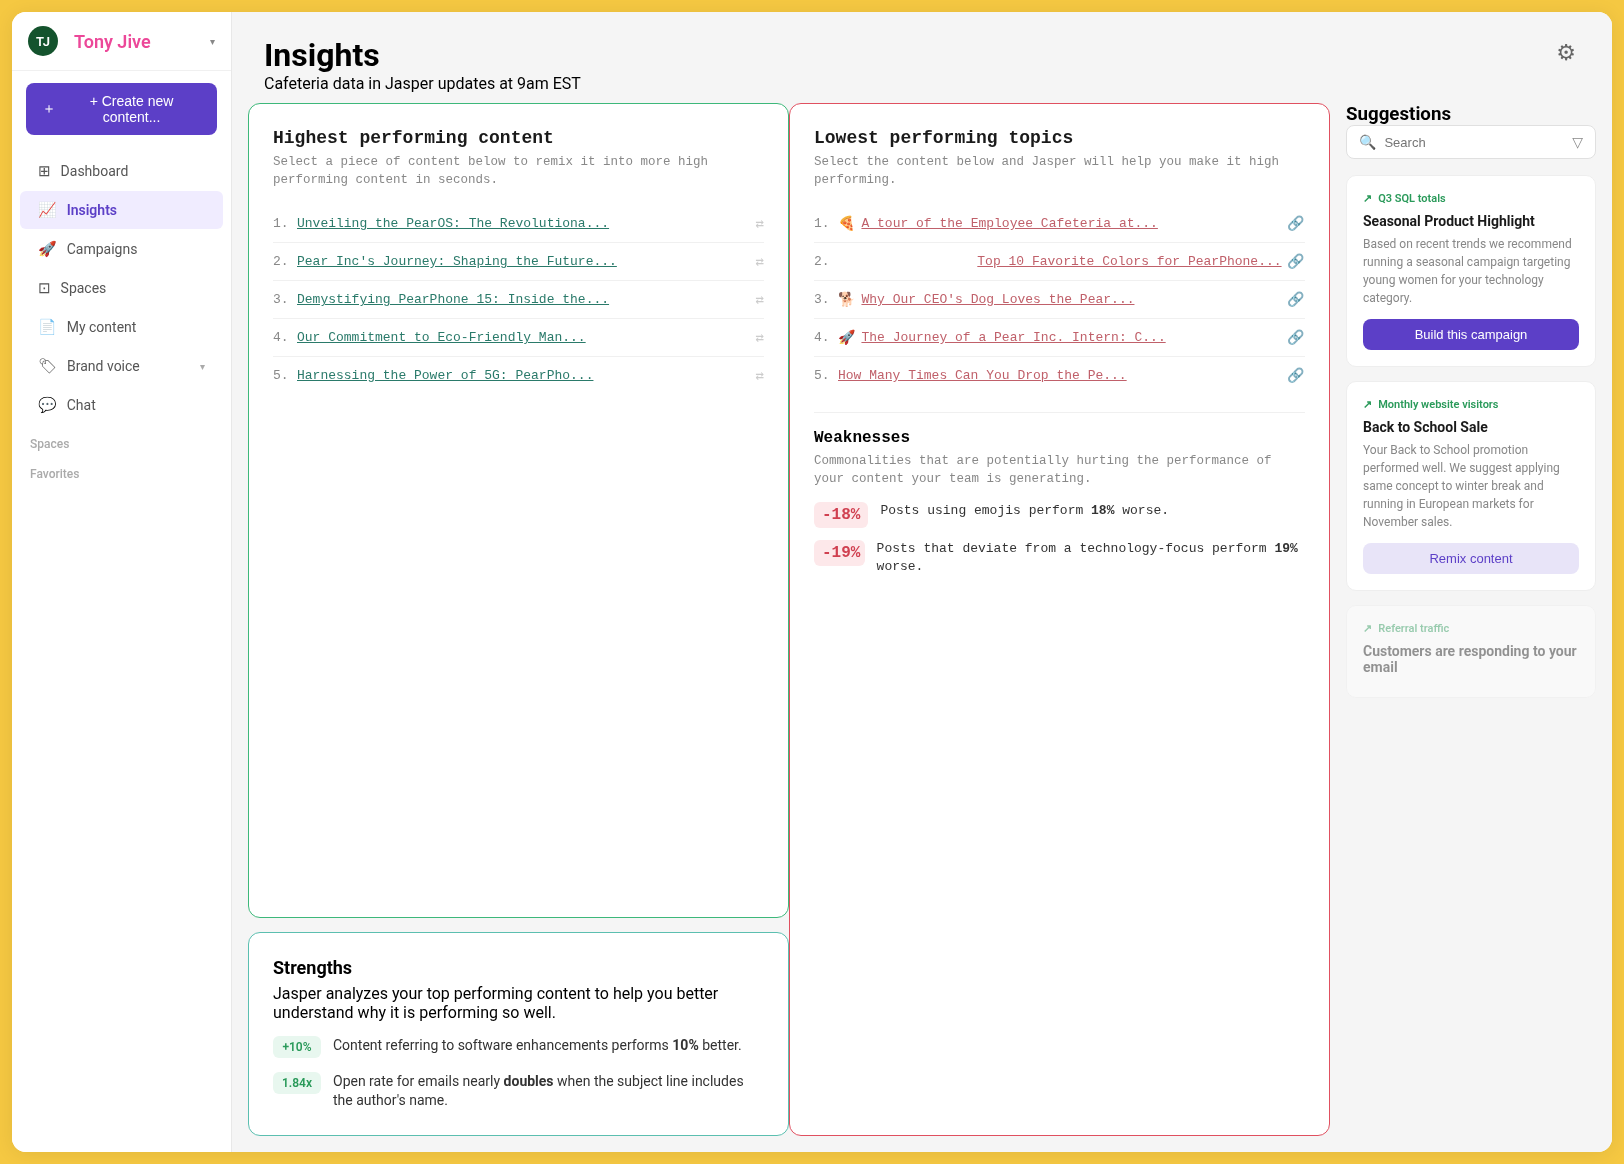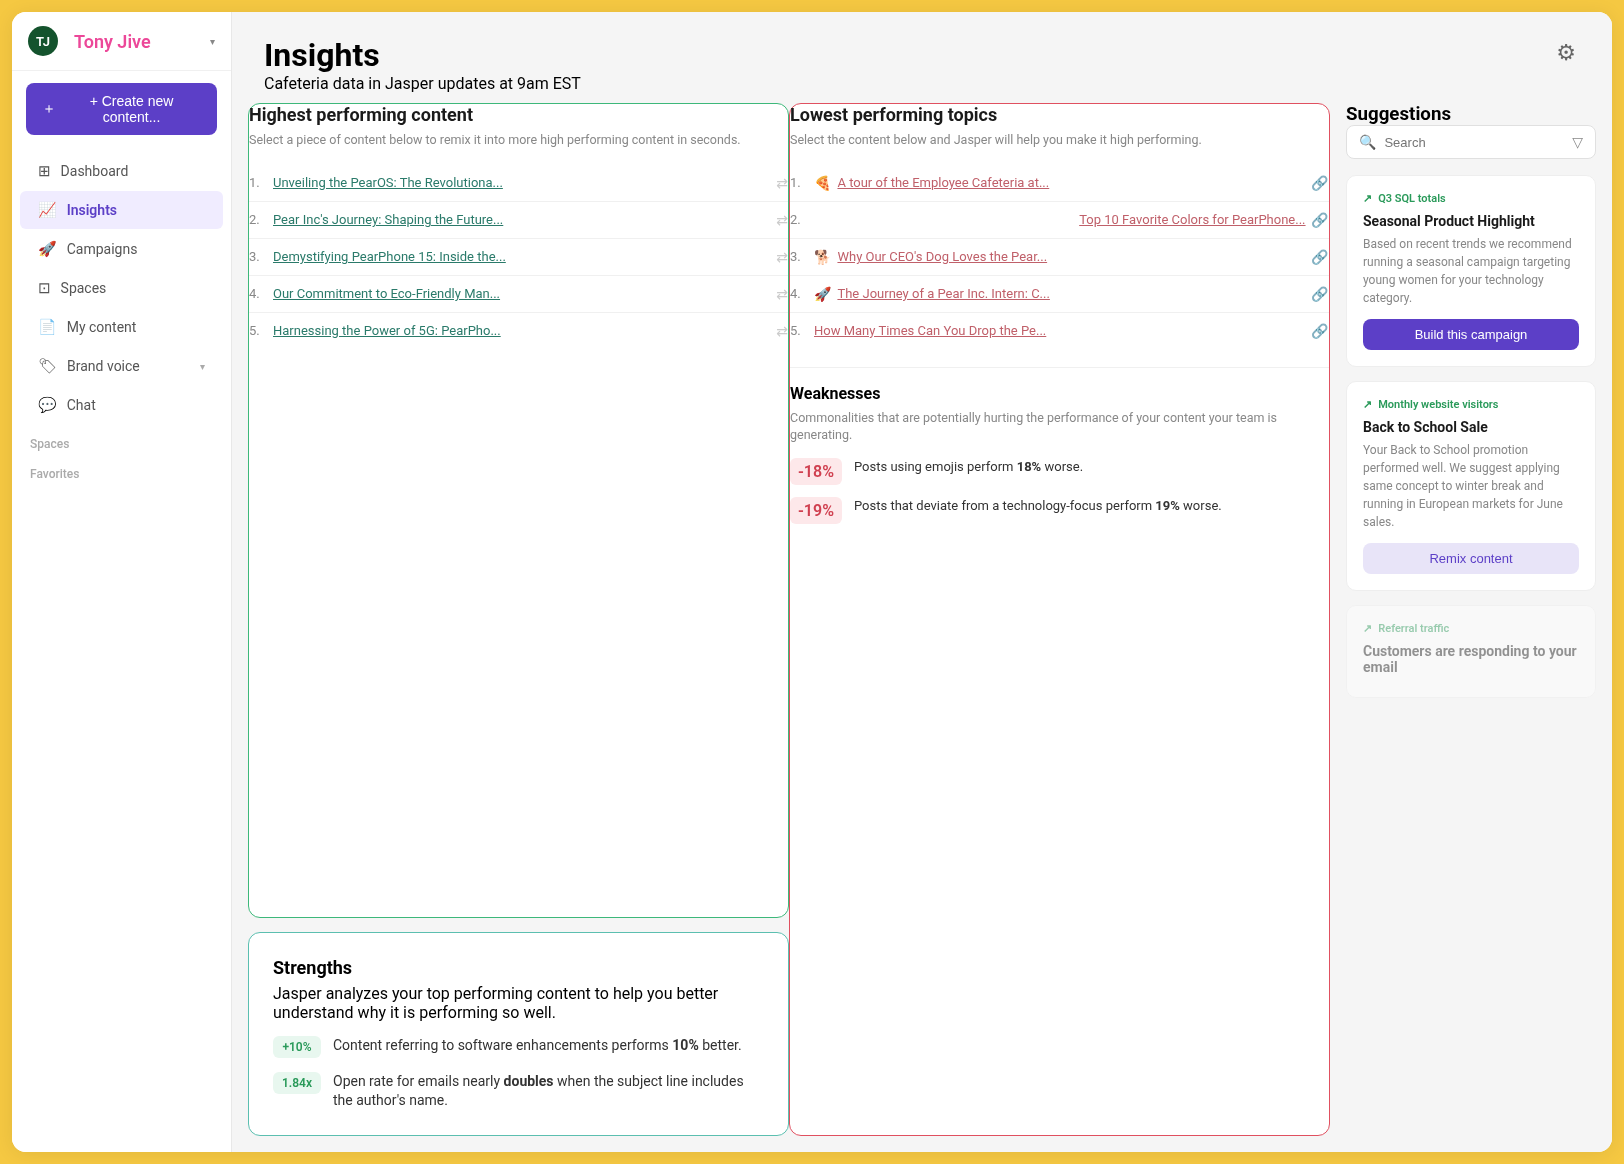--- a/index.html
+++ b/index.html
@@ -89,21 +89,23 @@
     .nav-item .nav-icon { font-size: 15px; }
     .nav-label-section {
       padding: 12px 18px 4px;
       font-size: 12px;
       color: #aaa;
       font-weight: 500;
     }
     .card {
       background: #fff;
       border-radius: 12px;
-      flex: 1;
+      padding: 24px;
+      flex: 1;
+      font-family: Liberation Mono, monospace;
     }
     .card.green-border { border: 1.5px solid #3db87a; }
     .card.red-border { border: 1.5px solid #e05060; }
     .card h2 {
       font-size: 18px;
       font-weight: 700;
       color: #1a1a1a;
       margin-bottom: 6px;
     }
     .card p.card-desc {
@@ -541,21 +543,21 @@
           <p>Based on recent trends we recommend running a seasonal campaign targeting young women for your technology category.</p>
           <button class="suggestion-btn">Build this campaign</button>
         </div>
 
         <div class="suggestion-card">
           <div class="suggestion-tag">
             <span>↗</span>
             <span>Monthly website visitors</span>
           </div>
           <h4>Back to School Sale</h4>
-          <p>Your Back to School promotion performed well. We suggest applying same concept to winter break and running in European markets for June sales.</p>
+          <p>Your Back to School promotion performed well. We suggest applying same concept to winter break and running in European markets for November sales.</p>
           <button class="suggestion-btn secondary">Remix content</button>
         </div>
 
         <div class="suggestion-card" style="opacity:0.45;">
           <div class="suggestion-tag">
             <span>↗</span>
             <span>Referral traffic</span>
           </div>
           <h4>Customers are responding to your email</h4>
         </div>

